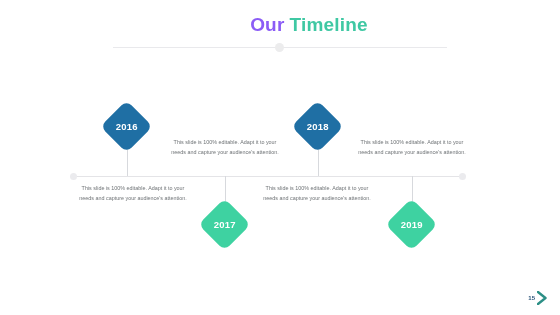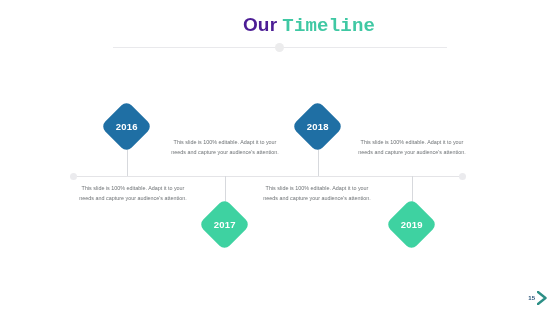--- a/index.html
+++ b/index.html
@@ -14,22 +14,22 @@
 
   
   .title{
     position:absolute;left:0;top:14px;width:560px;
     text-align:center;
     padding-left:58px;
     box-sizing:border-box;
     font-size:19px;font-weight:bold;letter-spacing:.2px;
     white-space:nowrap;
   }
-  .title .w1{color:#4c1d95;text-align:center;}
-  .title .w2{color:#3fc8a3;margin-left:5px;font-family:Liberation Mono, monospace;}
+  .title .w1{color:#8b5cf6;text-align:center;}
+  .title .w2{color:#3fc8a3;margin-left:5px;}
 
   
   .divider{
     position:absolute;left:113px;top:47px;width:334px;height:1px;
     background:#e9e9ec;
   }
   .divider-dot{
     position:absolute;left:275px;top:43px;
     width:9px;height:9px;border-radius:50%;
     background:#ececed;

